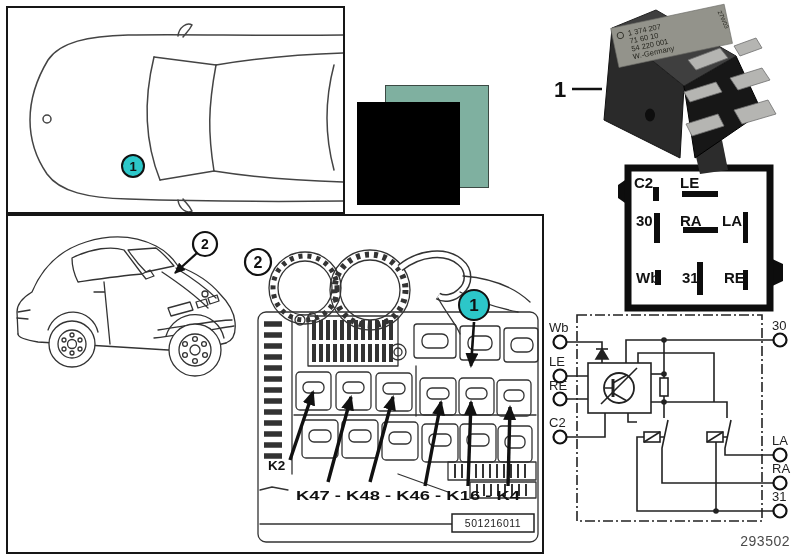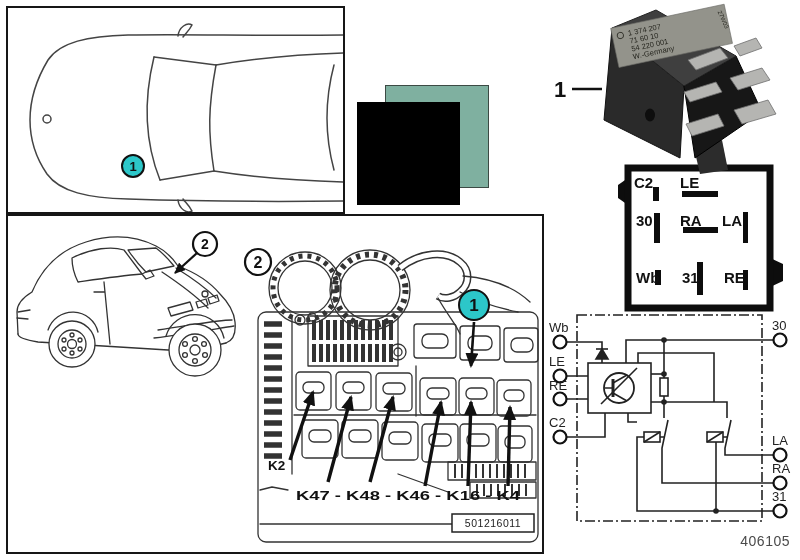--- a/index.html
+++ b/index.html
@@ -325,13 +325,13 @@
       <text class="schlabel" x="6" y="92">RE</text>
       <text class="schlabel" x="6" y="129">C2</text>
       <text class="schlabel" x="229" y="32">30</text>
       <text class="schlabel" x="229" y="147">LA</text>
       <text class="schlabel" x="229" y="175">RA</text>
       <text class="schlabel" x="229" y="203">31</text>
     </g>
   </svg>
 </div>
 
-<div id="doc-number" class="abs">406105</div>
+<div id="doc-number" class="abs">293502</div>
 
 </body></html>

